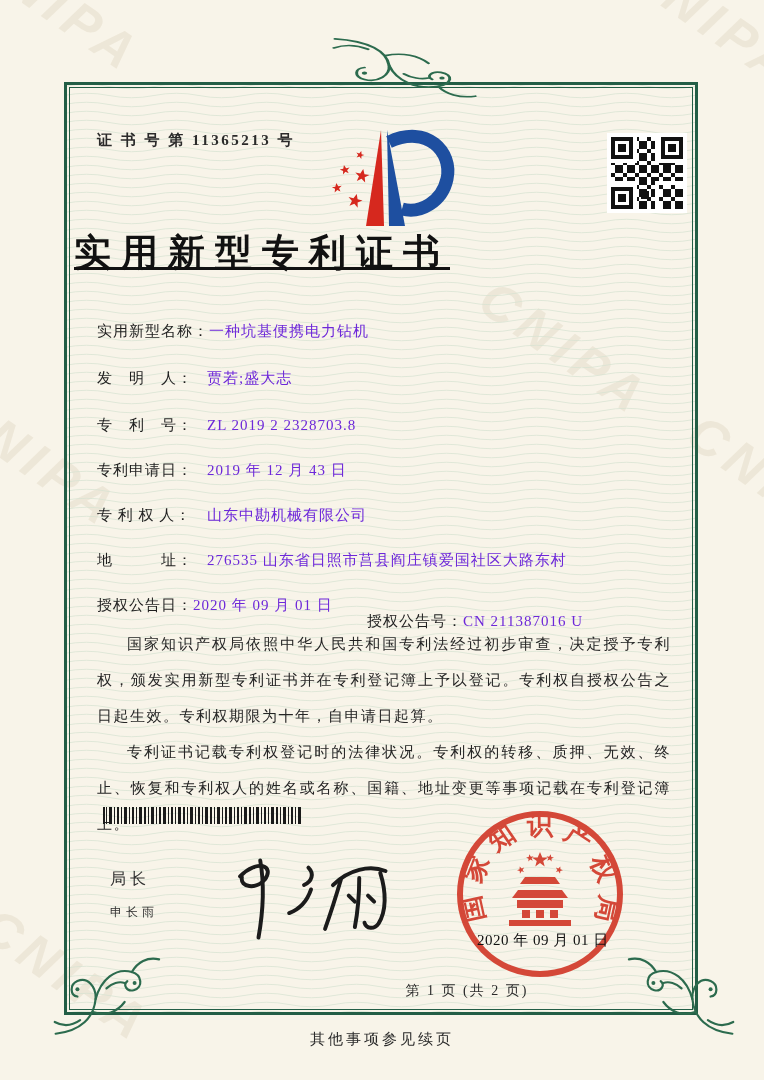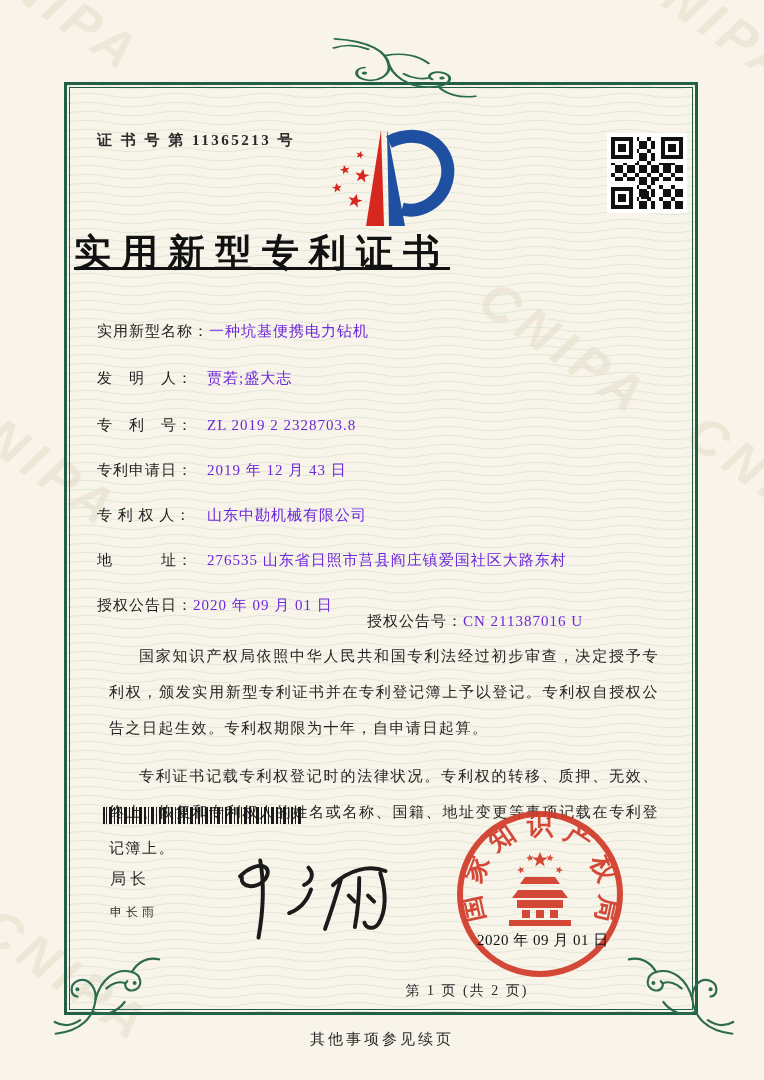--- a/index.html
+++ b/index.html
@@ -48,21 +48,21 @@
   .frow{position:absolute;left:0;white-space:nowrap;}
   .frow .lbl{display:inline-block;min-width:110px;}
   .frow .val{color:#6d28d9;}
   .frow2{position:absolute;left:270px;top:0;white-space:nowrap;margin-top:16px;}
   
   .body-text{
     position:absolute;left:97px;top:626px;width:574px;
     font-size:15px;line-height:36px;letter-spacing:1.5px;
     text-align:justify;color:#252525;
   }
-  .body-text p{margin:12px;text-indent:2em;}
+  .body-text p{margin:0;text-indent:2em;}
   
   .barcode{position:absolute;left:103px;top:807px;width:200px;height:17px;}
   
   .sig-title{position:absolute;left:110px;top:869px;font-size:16px;letter-spacing:4px;color:#2e2e2e;font-family:"Liberation Sans",sans-serif;}
   .sig-name{position:absolute;left:110px;top:904px;font-size:12px;letter-spacing:4px;color:#2e2e2e;font-family:"Liberation Sans",sans-serif;}
   .sig-script{position:absolute;left:222px;top:850px;width:200px;height:92px;}
   
   .seal{position:absolute;left:456px;top:810px;width:168px;height:168px;}
   .seal-date{
     position:absolute;left:477px;top:931px;width:160px;

